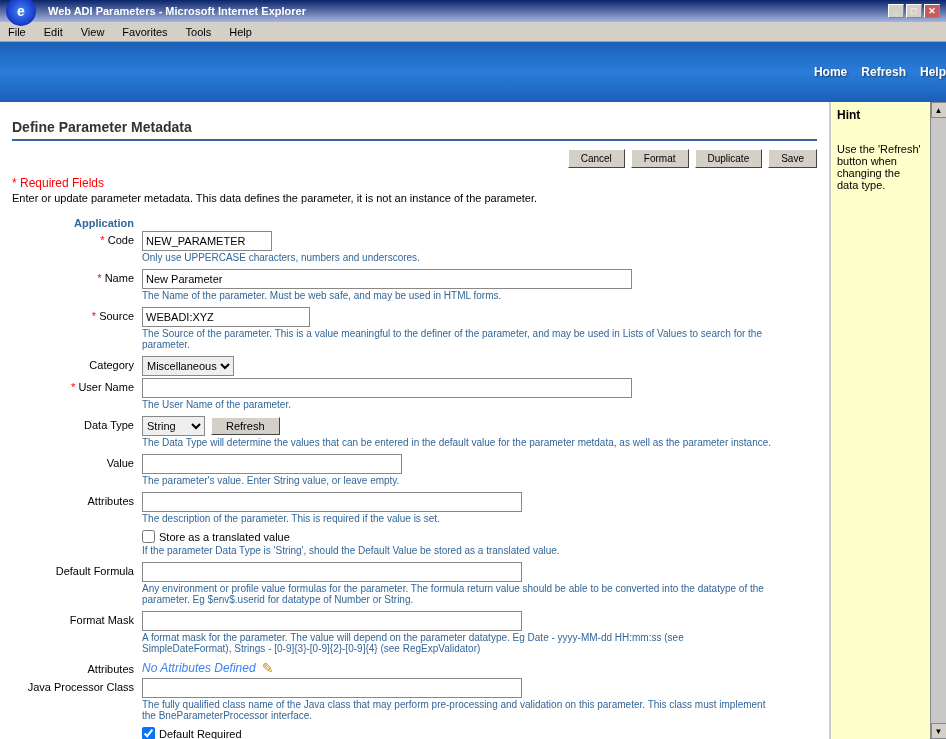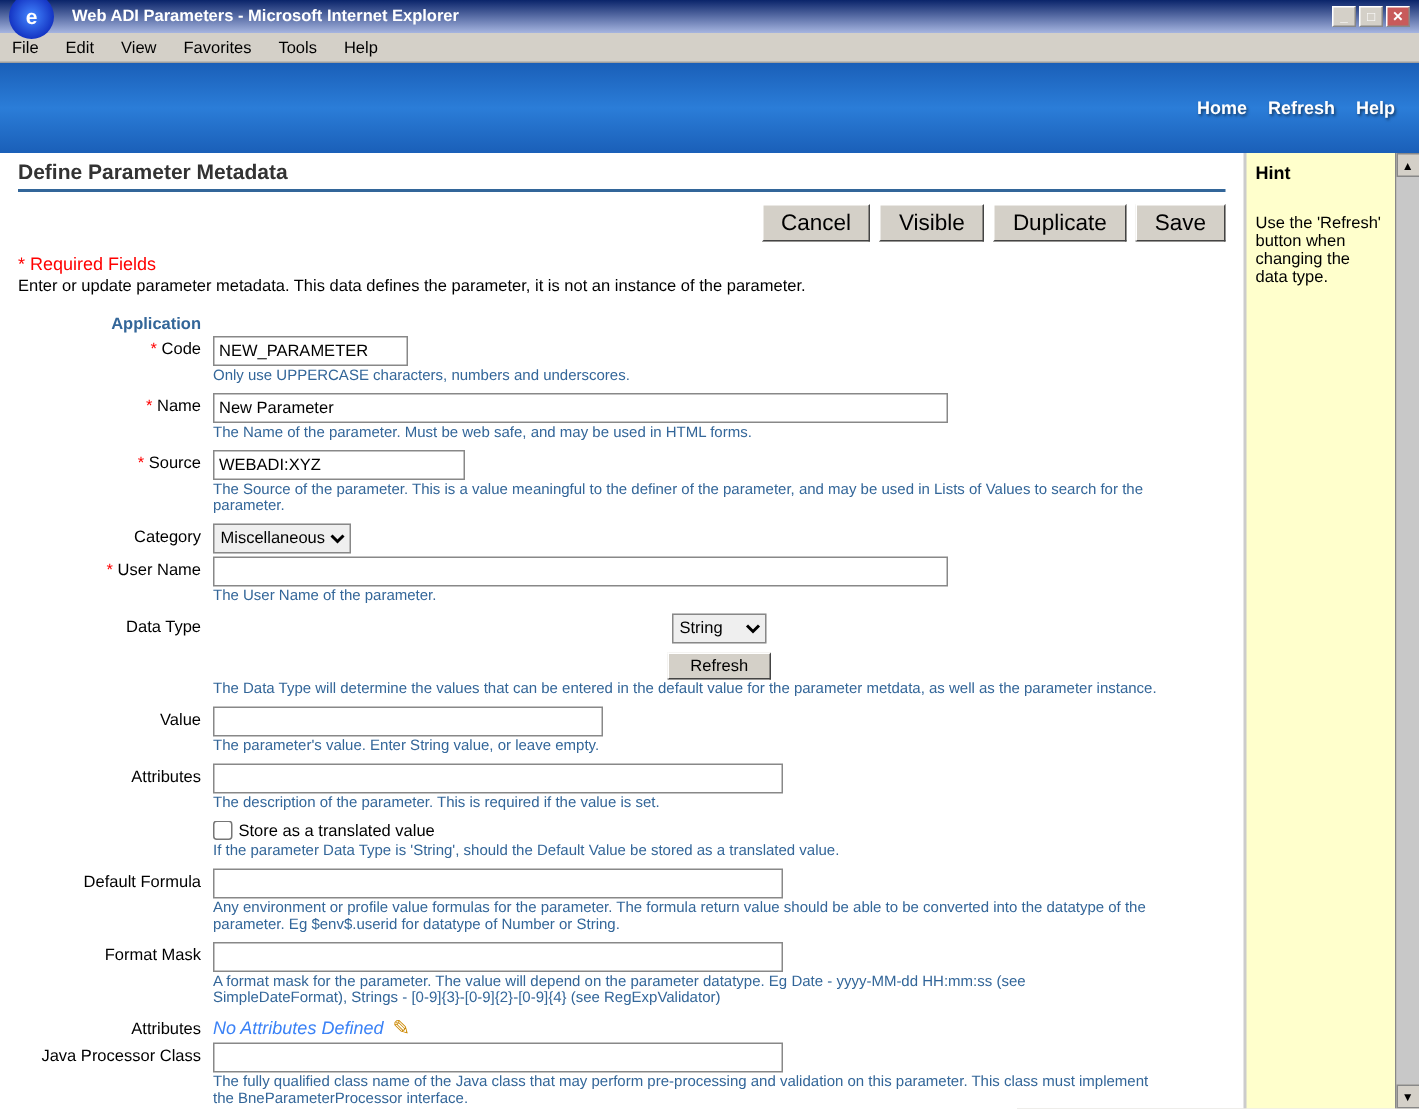--- a/index.html
+++ b/index.html
@@ -48,42 +48,42 @@
     }
 
     
     .ie-header {
       background: linear-gradient(to bottom, #1a5fb8, #2b7dd8, #1a5fb8);
       height: 60px;
       position: relative;
       display: flex;
       align-items: center;
       justify-content: flex-end;
-      padding-right: 16px;
+      padding-right: 0;
     }
     .ie-header-nav {
       display: flex;
       gap: 14px;
       color: white;
       font-size: 12px;
       font-weight: bold;
       text-shadow: 1px 1px 2px rgba(0,0,0,0.5);
     }
     .ie-header-nav span { cursor: pointer; }
 
     
     .main-container {
       display: flex;
       height: calc(739px - 22px - 20px - 60px);
       background: white;
     }
 
     .content-area {
       flex: 1;
-      padding: 4px 12px;
+      padding: 17px 12px;
       overflow-y: auto;
       border-right: 1px solid #ccc;
     }
 
     .hint-panel {
       width: 100px;
       background: #ffffcc;
       border-left: 1px solid #ccc;
       padding: 6px;
       font-size: 11px;
@@ -113,21 +113,21 @@
     }
     .btn {
       padding: 3px 12px;
       background: #d4d0c8;
       border: 1px solid #888;
       border-top-color: #fff;
       border-left-color: #fff;
       border-bottom-color: #444;
       border-right-color: #444;
       cursor: pointer;
-      font-size: 15px;
+      font-size: 10px;
     }
 
     
     .required-notice {
       color: red;
       font-size: 12px;
       margin-bottom: 2px;
     }
     .form-desc {
       font-size: 11px;
@@ -186,21 +186,20 @@
     select {
       font-size: 11px;
       border: 1px solid #888;
       height: 20px;
     }
 
     .data-type-row {
       display: flex;
       align-items: center;
       gap: 6px;
-      flex-direction: column;
     }
     .refresh-btn {
       padding: 2px 14px;
       background: #d4d0c8;
       border: 1px solid #888;
       border-top-color: #fff;
       border-left-color: #fff;
       border-bottom-color: #444;
       border-right-color: #444;
       cursor: pointer;
@@ -293,21 +292,21 @@
 </div>
 
 <div class="main-container">
 
   <div class="content-area">
 
     <div class="page-title">Define Parameter Metadata</div>
 
     <div class="buttons-row">
       <button class="btn">Cancel</button>
-      <button class="btn">Visible</button>
+      <button class="btn">Format</button>
       <button class="btn">Duplicate</button>
       <button class="btn">Save</button>
     </div>
 
     <div class="required-notice">* Required Fields</div>
     <div class="form-desc">Enter or update parameter metadata. This data defines the parameter, it is not an instance of the parameter.</div>
 
     <div class="form-section">
 
       <div class="form-row">

